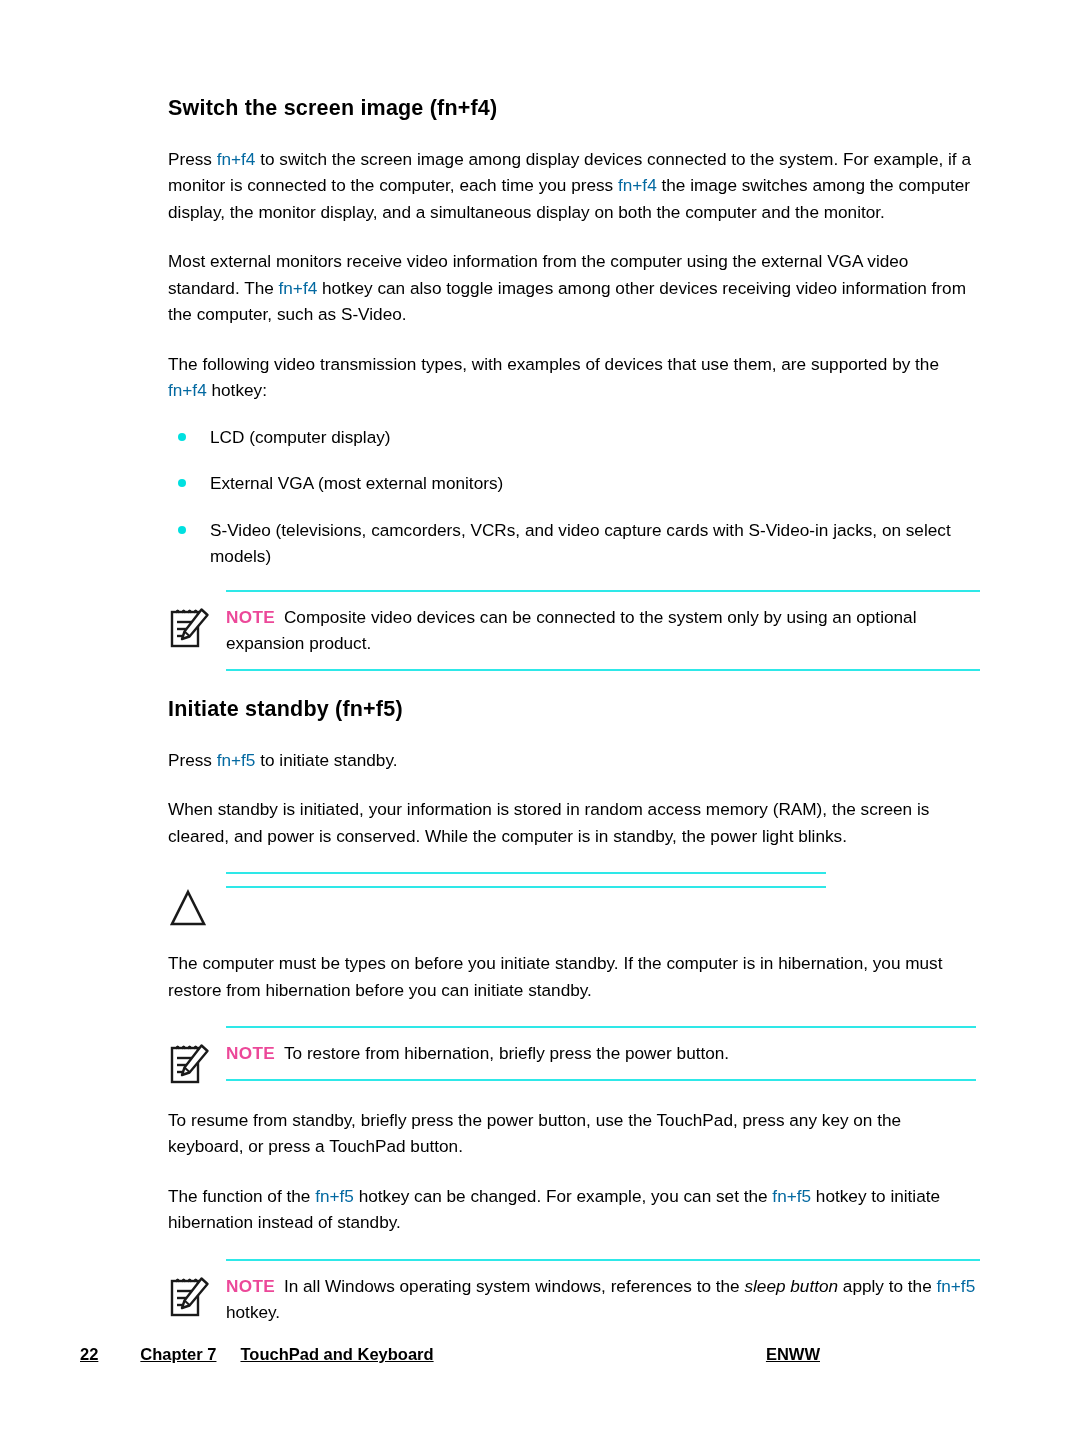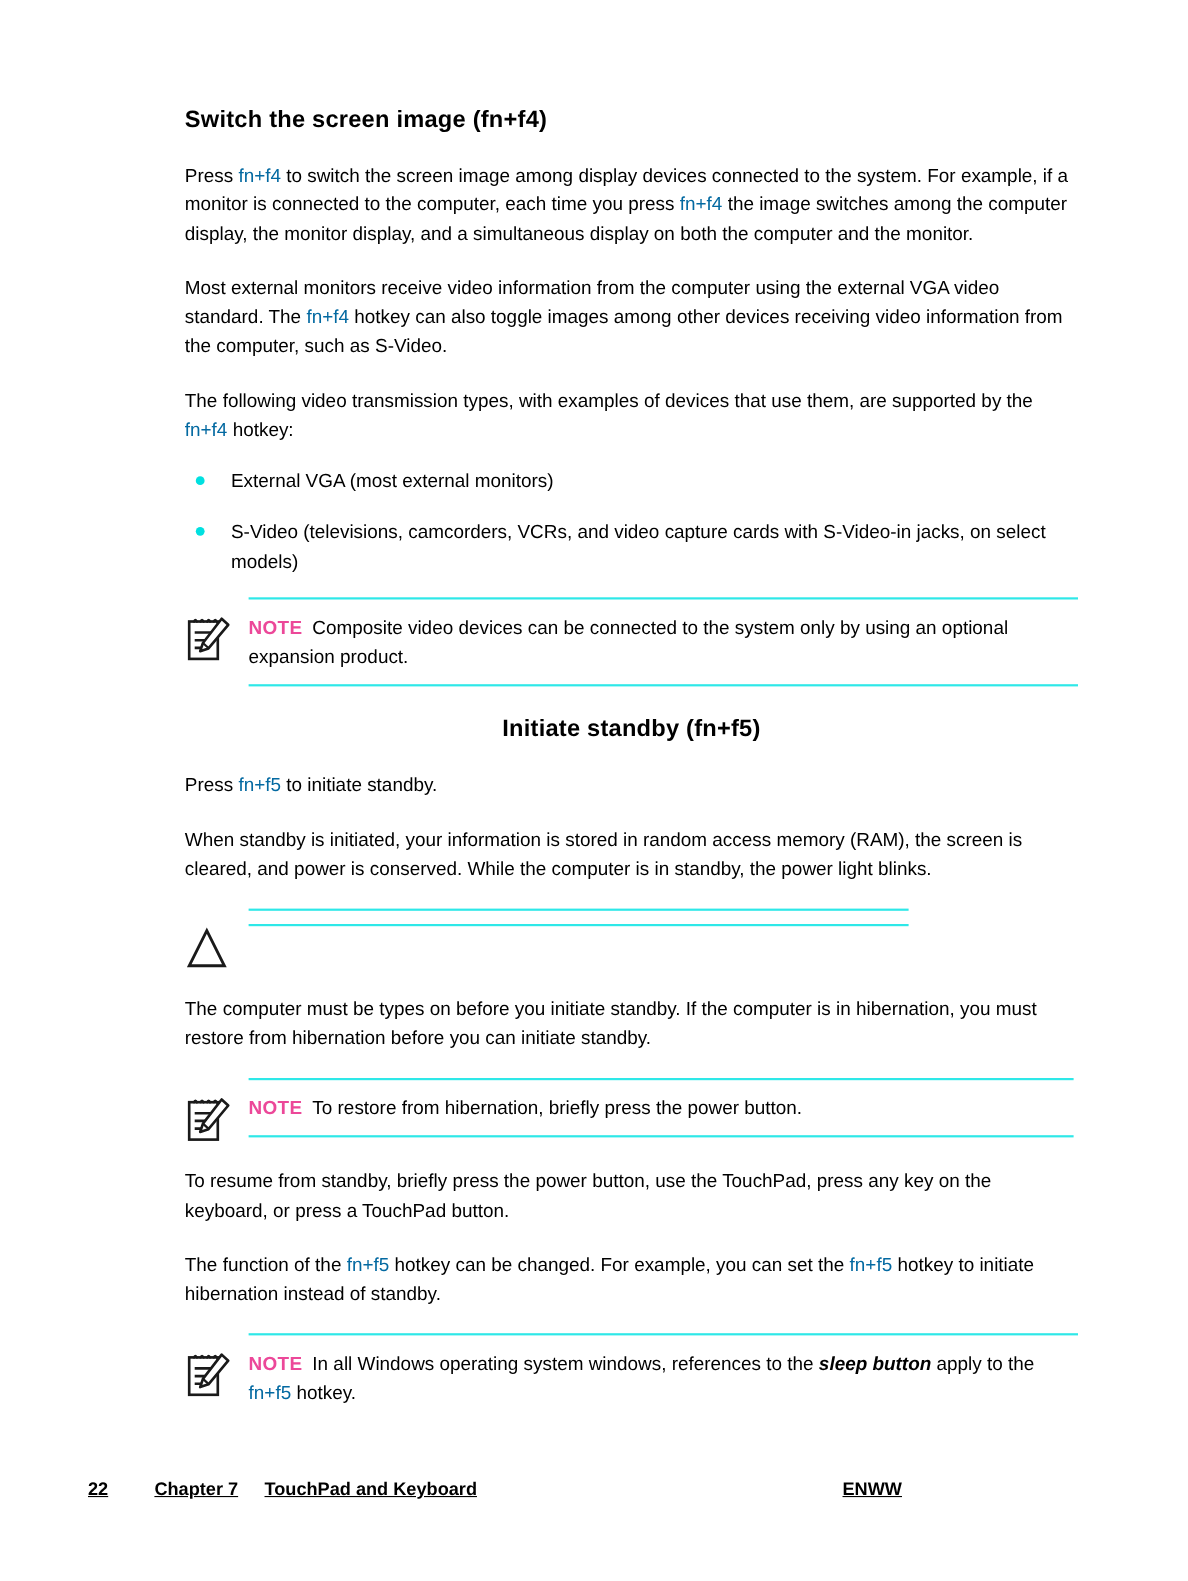--- a/index.html
+++ b/index.html
@@ -29,39 +29,37 @@
   }
 
   h2.section-heading {
     font-size: 21.5px;
     font-weight: bold;
     letter-spacing: 0.2px;
     margin: 0 0 24px 0;
     line-height: 1.2;
   }
   h2.section-heading.second {
-    text-align: center;
   }
 
   p.para {
     font-size: 17.2px;
     line-height: 26.5px;
     margin: 0 0 23px 0;
     text-align: left;
   }
   p.para.tight {
     margin-bottom: 20px;
   }
 
   .hk {
     color: #0369a1;
   }
   em.ital {
     font-style: italic;
-    font-weight: bold;
   }
 
   ul.bullets {
     list-style: none;
     margin: 0 0 10px 0;
     padding: 0;
   }
   ul.bullets li {
     position: relative;
     padding-left: 42px;
@@ -143,20 +141,21 @@
 
     <h2 class="section-heading">Switch the screen image (fn+f4)</h2>
 
     <p class="para"><span>Press </span><span class="hk">fn+f4</span><span> to switch the screen image among display devices connected to the system. For example, if a monitor is connected to the computer, each time you press </span><span class="hk">fn+f4</span><span> the image switches among the computer display, the monitor display, and a simultaneous display on both the computer and the monitor.</span></p>
 
     <p class="para"><span>Most external monitors receive video information from the computer using the external VGA video standard. The </span><span class="hk">fn+f4</span><span> hotkey can also toggle images among other devices receiving video information from the computer, such as S-Video.</span></p>
 
     <p class="para tight"><span>The following video transmission types, with examples of devices that use them, are supported by the </span><span class="hk">fn+f4</span><span> hotkey:</span></p>
 
     <ul class="bullets">
+      <li><span class="dot"></span><span>LCD (computer display)</span></li>
       <li><span class="dot"></span><span>External VGA (most external monitors)</span></li>
       <li><span class="dot"></span><span>S-Video (televisions, camcorders, VCRs, and video capture cards with S-Video-in jacks, on select models)</span></li>
     </ul>
 
     <div class="admon">
       <div class="rule-top"></div>
       <div class="icon-slot">
         <svg width="44" height="46" viewBox="0 0 44 46" xmlns="http://www.w3.org/2000/svg">
           <rect x="4" y="8" width="26" height="34" fill="#ffffff" stroke="#1a1a1a" stroke-width="2.4"></rect>
           <line x1="9" y1="18" x2="25" y2="18" stroke="#1a1a1a" stroke-width="2.4"></line>

